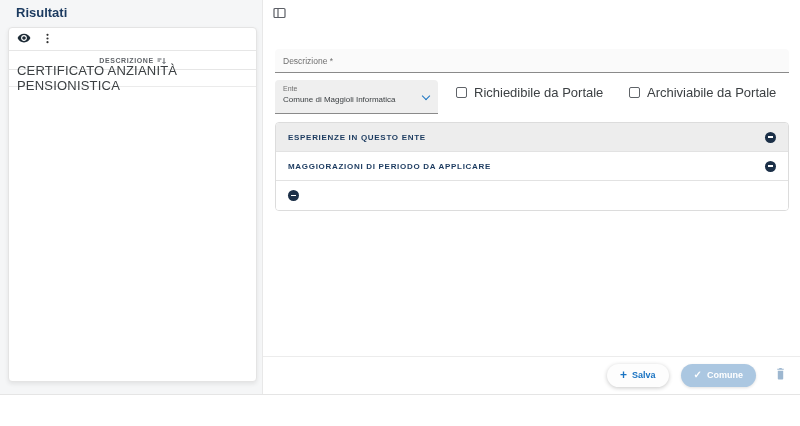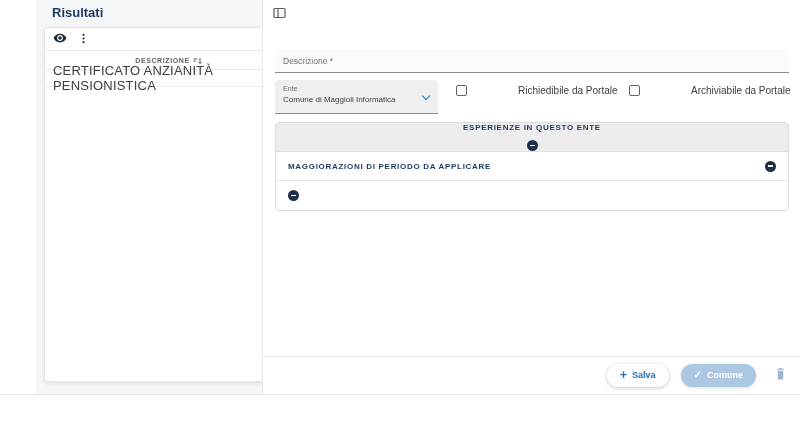--- a/index.html
+++ b/index.html
@@ -1,19 +1,19 @@
 <!DOCTYPE html>
 <html><head>
 <meta charset="utf-8">
 <style>
   * { margin:0; padding:0; box-sizing:border-box; }
   html,body { width:800px; height:426px; overflow:hidden; background:#fff;
               font-family:"Liberation Sans", sans-serif; }
   
-  .left-region { position:absolute; left:0; top:0; width:262px; height:394px; background:#f5f6f7;margin-left:36px; }
+  .left-region { position:absolute; left:0; top:0; width:262px; height:394px; background:#f5f6f7; }
   .page-title { position:absolute; left:16px; top:5px; font-size:13px; font-weight:bold; color:#1b3a5f; }
   .results-card { position:absolute; left:8px; top:27px; width:249px; height:355px; background:#fff;
                   border:1px solid #e4e4e4; border-radius:4px; box-shadow:0 2px 4px rgba(0,0,0,0.08); }
   .card-toolbar { height:22px; display:flex; align-items:center; padding:0 8px; gap:11px; }
   .icon-btn { display:flex; align-items:center; justify-content:center; cursor:pointer; background:none; border:none; }
   .table-head { height:20px; border-top:1px solid #e6e6e6; border-bottom:1px solid #e6e6e6;
                 display:flex; align-items:center; justify-content:center; gap:3px; }
   .table-head .col-label { font-size:7px; font-weight:bold; color:#5f6368; letter-spacing:0.6px; }
   .table-row { height:17px; display:flex; align-items:center; padding:0 8px; font-size:13px;
                color:#3c4043; border-bottom:1px solid #ebebeb; letter-spacing:0.2px; }
@@ -27,26 +27,26 @@
   .field-text .float-label { font-size:8.5px; color:#6f6f6f; }
   .field-select { position:absolute; left:12px; top:80px; width:163px; height:34px; background:#efefef;
                   border-bottom:1px solid #8a8a8a; border-radius:4px 4px 0 0; padding:4px 8px; cursor:pointer; }
   .field-select .small-label { font-size:7px; color:#6f6f6f; line-height:1.4; }
   .field-select .sel-value { font-size:8px; color:#3c4043; margin-top:1px; white-space:nowrap; }
   .chevron { position:absolute; right:9px; top:13px; width:6px; height:6px;
              border-right:1.5px solid #1a73c2; border-bottom:1.5px solid #1a73c2; transform:rotate(45deg); }
   .checkbox-group { position:absolute; top:85px; display:flex; align-items:center; gap:7px; cursor:pointer; }
   .cb-1 { left:193px; } .cb-2 { left:366px;align-items:center; }
   .checkbox-box { width:11px; height:11px; border:1.5px solid #5f6368; border-radius:2px; background:#fff; }
-  .checkbox-label { font-size:10px; color:#3c4043;margin-left:44px; }
+  .checkbox-label { font-size:13px; color:#3c4043; }
   .accordion { position:absolute; left:12px; top:122px; width:514px; border:1px solid #dcdcdc;
                border-radius:4px; overflow:hidden; background:#fff; }
   .acc-header { height:29px; display:flex; align-items:center; justify-content:space-between;
                 padding:0 12px; border-bottom:1px solid #e2e2e2; cursor:pointer; background:#fff; }
-  .acc-header:first-child { background:#ededed;flex-direction:column; }
+  .acc-header:first-child { background:#ededed; }
   .acc-header:last-child { border-bottom:none; }
   .acc-title { font-size:8px; font-weight:bold; color:#1b3a5f; letter-spacing:0.7px; }
   .acc-toggle { width:11px; height:11px; border-radius:50%; background:#1c3048; position:relative; flex:none; }
   .acc-toggle::after { content:""; position:absolute; left:3px; top:4.8px; width:5px; height:1.6px; background:#fff; }
   .action-bar { position:absolute; left:0; top:356px; width:538px; height:37px; border-top:1px solid #ececec;
                 display:flex; align-items:center; justify-content:flex-end; gap:12px; padding-right:14px; }
   .pill-btn { height:23px; border-radius:12px; padding:0 13px; display:flex; align-items:center; gap:5px;
               font-size:9px; font-weight:bold; border:none; cursor:pointer;
               font-family:"Liberation Sans", sans-serif; }
   .btn-nuovo { background:#fdfdfd; color:#1a73c2; box-shadow:0 1px 4px rgba(0,0,0,0.22); }

